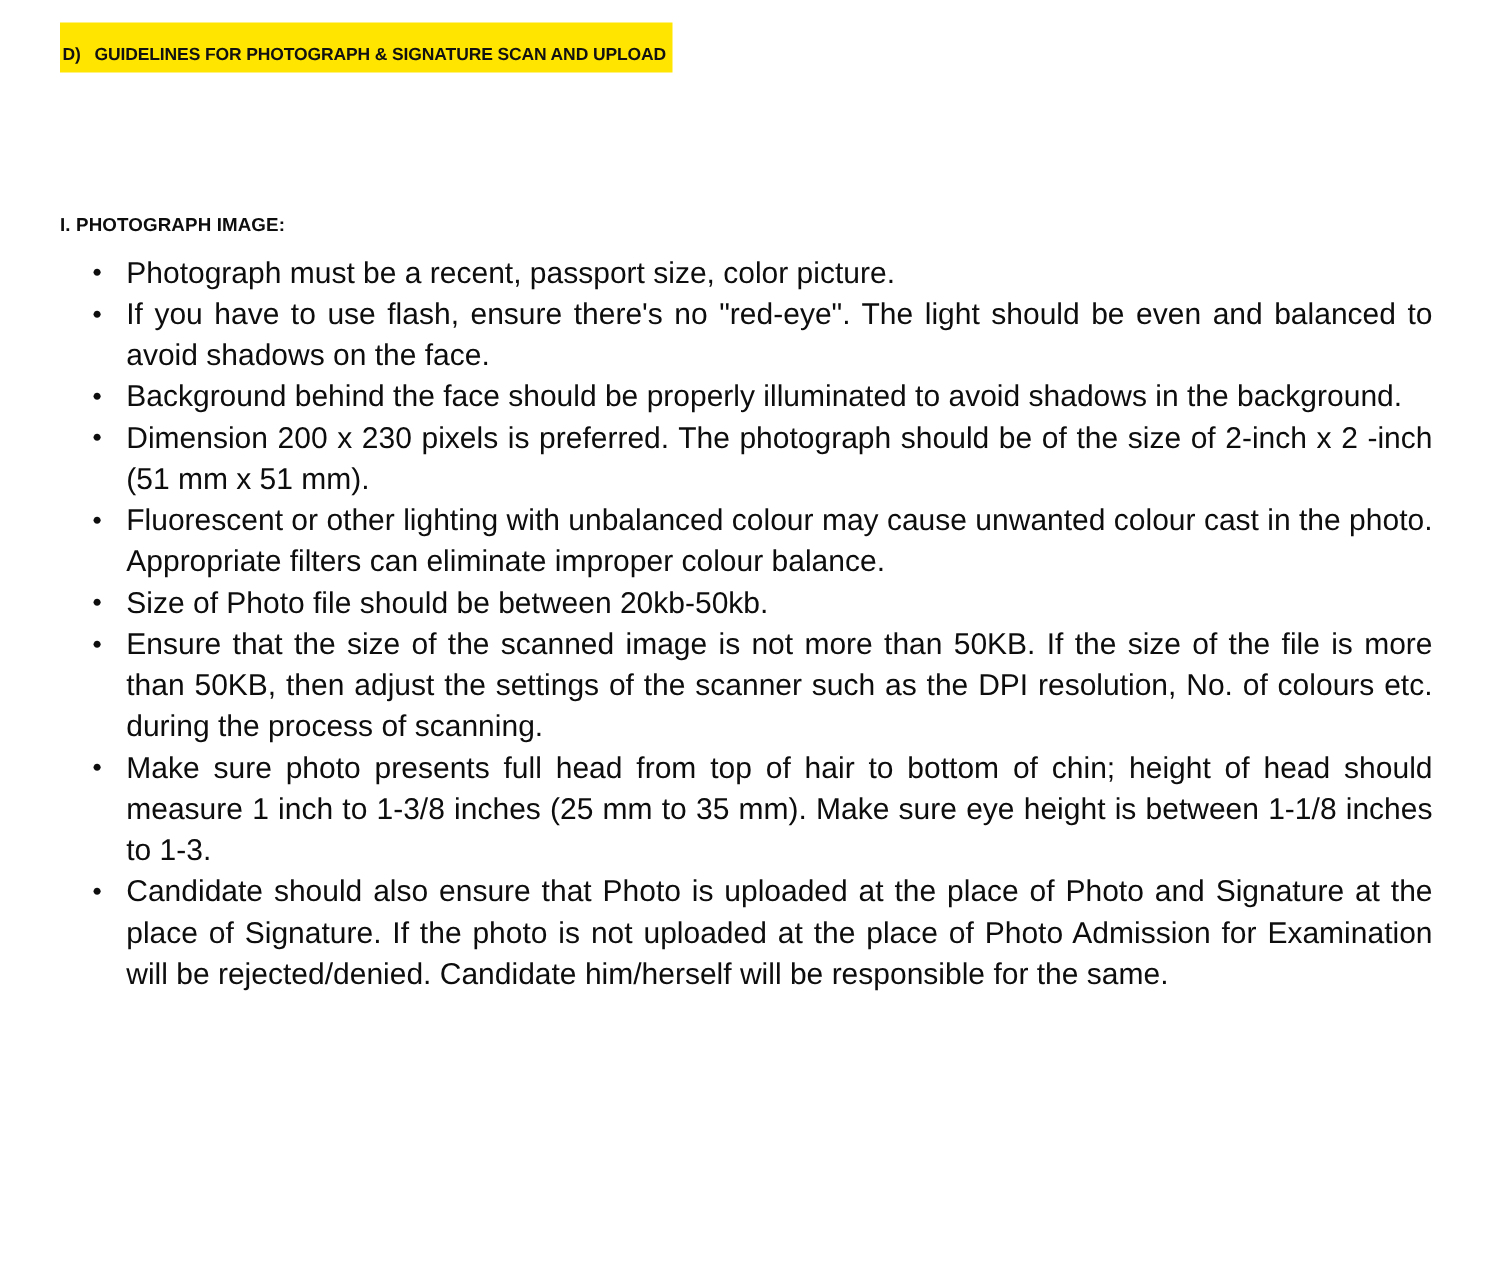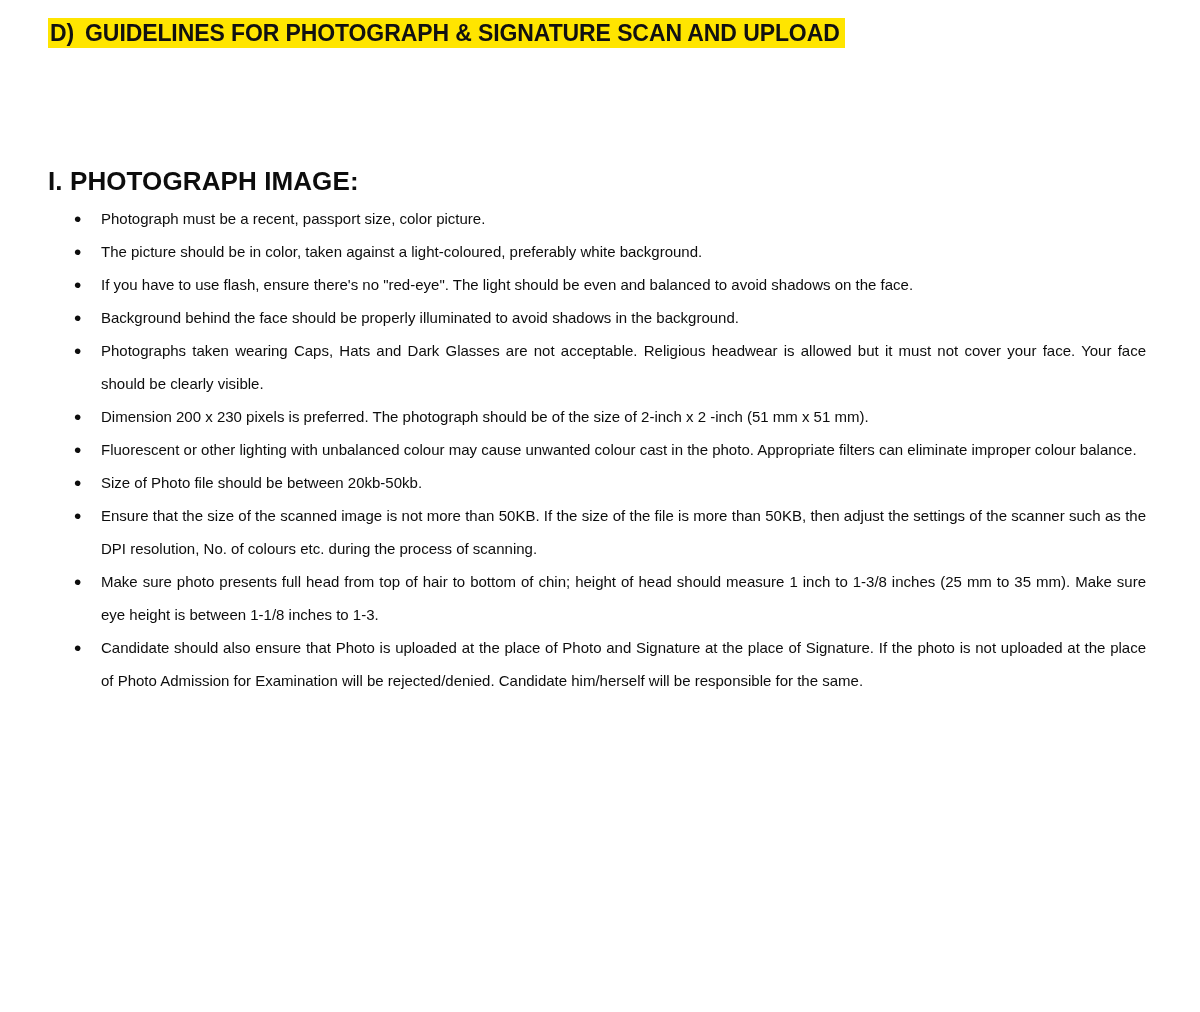--- a/index.html
+++ b/index.html
@@ -29,24 +29,24 @@
     position: absolute;
     left: 48px;
     top: 18px;
     width: 1100px;
     height: 30px;
   }
   .section-heading {
     display: inline-block;
     background: #FFE500;
     font-weight: bold;
-    font-size: 23px;
+    font-size: 14px;
     line-height: 28px;
     letter-spacing: -0.1px;
-    padding: 1px 5px 1px 2px;
+    padding: 11px 5px 1px 2px;
     white-space: pre;
     color: #111111;
   }
   .heading-gap { display: inline-block; width: 11px; }
 
   
   .intro {
     position: absolute;
     left: 48px;
     top: 66px;
@@ -61,40 +61,40 @@
     width: 14px;
     font-size: 16px;
     vertical-align: 2px;
   }
 
   
   .subsection-title {
     position: absolute;
     left: 48px;
     top: 167px;
-    font-size: 26px;
+    font-size: 15px;
     font-weight: bold;
     line-height: 28px;
     letter-spacing: 0.1px;
   }
 
   
   .bullet-list {
     position: absolute;
     left: 68px;
     top: 202px;
     width: 1078px;
     list-style: none;
     margin: 0;
     padding: 0;
   }
   .bullet-item {
     position: relative;
     padding-left: 33px;
-    font-size: 15px;
+    font-size: 24px;
     line-height: 33px;
     text-align: justify;
     text-justify: inter-word;
     margin: 0 0 0 0;
   }
   .bullet-item::before {
     content: "\2022";
     position: absolute;
     left: 6px;
     top: 0;
@@ -119,30 +119,24 @@
   </div>
 
 
   <div class="subsection-title">I. PHOTOGRAPH IMAGE:</div>
 
   <ul class="bullet-list">
     <li class="bullet-item">
         <span class="txt">Photograph must be a recent, passport size, color picture.</span>
       </li>
     <li class="bullet-item">
-        <span class="txt">The picture should be in color, taken against a light-coloured, preferably white background.</span>
-      </li>
-    <li class="bullet-item">
         <span class="txt">If you have to use flash, ensure there's no "red-eye". The light should be even and balanced to avoid shadows on the face.</span>
       </li>
     <li class="bullet-item">
         <span class="txt">Background behind the face should be properly illuminated to avoid shadows in the background.</span>
-      </li>
-    <li class="bullet-item">
-        <span class="txt">Photographs taken wearing Caps, Hats and Dark Glasses are not acceptable. Religious headwear is allowed but it must not cover your face. Your face should be clearly visible.</span>
       </li>
     <li class="bullet-item">
         <span class="txt">Dimension 200 x 230 pixels is preferred. The photograph should be of the size of 2-inch x 2 -inch (51 mm x 51 mm).</span>
       </li>
     <li class="bullet-item">
         <span class="txt">Fluorescent or other lighting with unbalanced colour may cause unwanted colour cast in the photo. Appropriate filters can eliminate improper colour balance.</span>
       </li>
     <li class="bullet-item">
         <span class="txt"><b>Size of Photo file should be between 20kb-50kb</b><span>.</span></span>
       </li>

